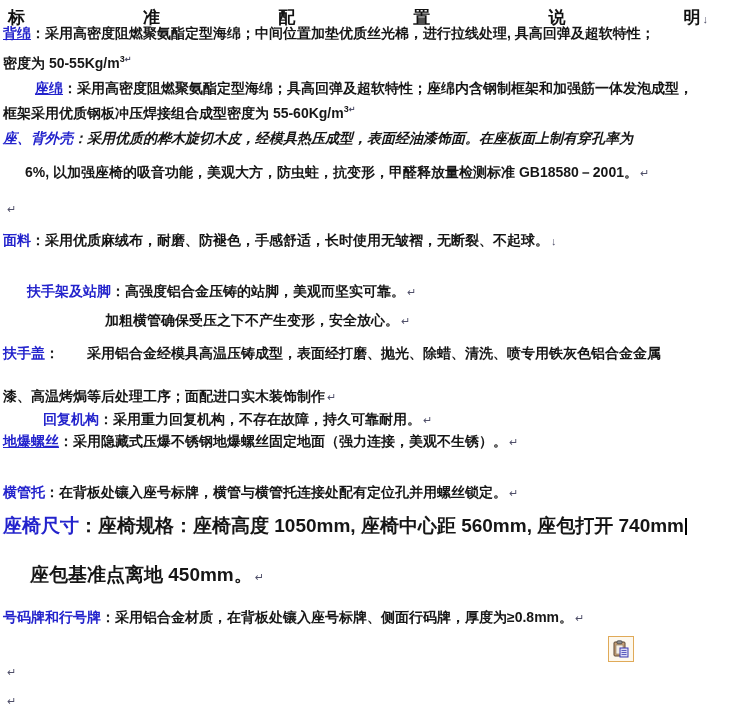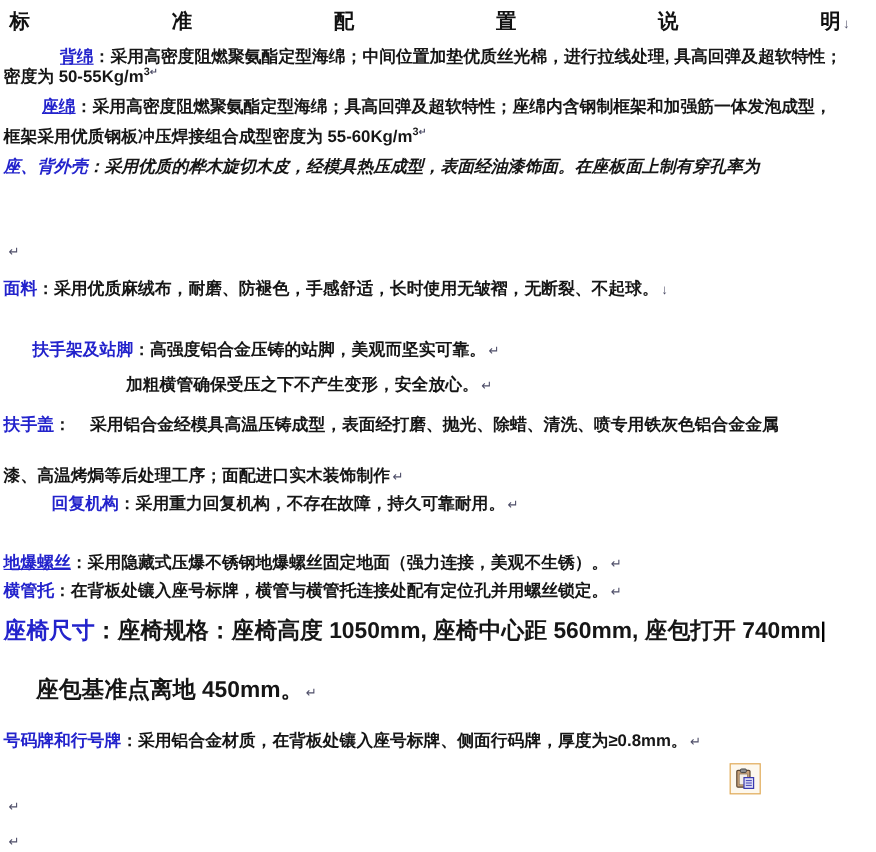--- a/index.html
+++ b/index.html
@@ -7,21 +7,21 @@
         font-family:"Liberation Sans",sans-serif;color:#161616;}
   .line{position:absolute;white-space:nowrap;font-size:14px;font-weight:bold;color:#161616;}
   .lbl{color:#2323cc;font-weight:bold;}
   .lbl.u{text-decoration:underline;}
   .colon{color:#161616;font-weight:bold;}
   .txt{color:#161616;font-weight:bold;}
   .pmark{color:#50506a;font-size:11px;font-weight:normal;margin-left:2px;}
   .sup{vertical-align:super;font-size:9px;line-height:0;}
   .supmark{vertical-align:super;font-size:8px;line-height:0;color:#50506a;}
   .big{font-size:19px;}
-  .gap{margin-left:16px;}
+  .gap{margin-left:28px;}
   .title-row{position:absolute;left:8px;top:6px;width:700px;display:flex;
              justify-content:space-between;font-size:17px;font-weight:bold;color:#111;}
   .caret{display:inline-block;width:2px;height:17px;background:#000;vertical-align:-3px;margin-left:1px;}
   .paste-box{position:absolute;left:608px;top:636px;width:24px;height:24px;
              border:1px solid #e0aa58;background:#fdf8ee;display:flex;align-items:center;
              justify-content:center;cursor:pointer;}
 </style>
 </head>
 <body>
 
@@ -29,36 +29,39 @@
 
   <div class="title-row">
     <span>标</span>
     <span>准</span>
     <span>配</span>
     <span>置</span>
     <span>说</span>
     <span><span>明</span><span class="pmark">↓</span></span>
   </div>
 
-  <div class="line" style="left:3px;top:39px;margin-left:47px;">
+  <div class="line" style="left:3px;top:25px;">
     <span class="lbl u">背绵</span><span class="colon">：</span><span class="txt">采用高密度阻燃聚氨酯定型海绵；中间位置加垫优质丝光棉，进行拉线处理, 具高回弹及超软特性；</span>
   </div>
   <div class="line" style="left:3px;top:55px;">
     <span class="txt">密度为 50-55Kg/m</span><span class="sup">3</span><span class="supmark">↵</span>
   </div>
 
   <div class="line" style="left:3px;top:80px;margin-left:32px;">
     <span class="lbl u">座绵</span><span class="colon">：</span><span class="txt">采用高密度阻燃聚氨酯定型海绵；具高回弹及超软特性；座绵内含钢制框架和加强筋一体发泡成型，</span>
   </div>
   <div class="line" style="left:3px;top:105px;">
     <span class="txt">框架采用优质钢板冲压焊接组合成型密度为 55-60Kg/m</span><span class="sup">3</span><span class="supmark">↵</span>
   </div>
 
   <div class="line" style="left:3px;top:130px;font-style:italic;">
     <span class="lbl">座、背外壳</span><span class="colon">：</span><span class="txt">采用优质的桦木旋切木皮，经模具热压成型，表面经油漆饰面。在座板面上制有穿孔率为</span>
+  </div>
+  <div class="line" style="left:25px;top:164px;">
+    <span class="txt">6%, 以加强座椅的吸音功能，美观大方，防虫蛀，抗变形，</span><span class="txt" style="font-weight:900;">甲醛释放量检测标准 GB18580－2001</span><span class="txt">。</span><span class="pmark">↵</span>
   </div>
 
   <div class="line" style="left:5px;top:200px;">
     <span class="pmark">↵</span>
   </div>
 
   <div class="line" style="left:3px;top:232px;">
     <span class="lbl">面料</span><span class="colon">：</span><span class="txt">采用优质麻绒布，耐磨、防褪色，手感舒适，长时使用无皱褶，无断裂、不起球。</span><span class="pmark">↓</span>
   </div>
 
@@ -73,21 +76,21 @@
     <span class="lbl">扶手盖</span><span class="colon">：</span><span class="txt gap">采用铝合金经模具高温压铸成型，表面经打磨、抛光、除蜡、清洗、喷专用铁灰色铝合金金属</span>
   </div>
   <div class="line" style="left:3px;top:372px;margin-top:16px;">
     <span class="txt">漆、高温烤焗等后处理工序；面配进口实木装饰制作</span><span class="pmark">↵</span>
   </div>
 
   <div class="line" style="left:3px;top:411px;margin-left:40px;">
     <span class="lbl">回复机构</span><span class="colon">：</span><span class="txt">采用重力回复机构，不存在故障，持久可靠耐用。</span><span class="pmark">↵</span>
   </div>
 
-  <div class="line" style="left:3px;top:460px;">
+  <div class="line" style="left:3px;top:433px;">
     <span class="lbl u">地爆螺丝</span><span class="colon">：</span><span class="txt">采用隐藏式压爆不锈钢地爆螺丝固定地面（强力连接，美观不生锈）。</span><span class="pmark">↵</span>
   </div>
 
   <div class="line" style="left:3px;top:484px;">
     <span class="lbl">横管托</span><span class="colon">：</span><span class="txt">在背板处镶入座号标牌，横管与横管托连接处配有定位孔并用螺丝锁定。</span><span class="pmark">↵</span>
   </div>
 
   <div class="line big" style="left:3px;top:513px;">
     <span class="lbl">座椅尺寸</span><span class="colon">：</span><span class="txt">座椅规格：座椅高度 1050mm, 座椅中心距 560mm, 座包打开 740mm</span><span class="caret"></span>
   </div>

